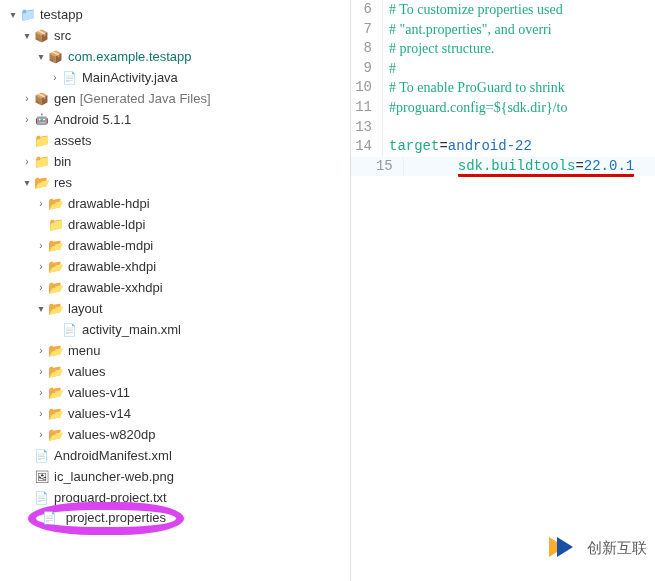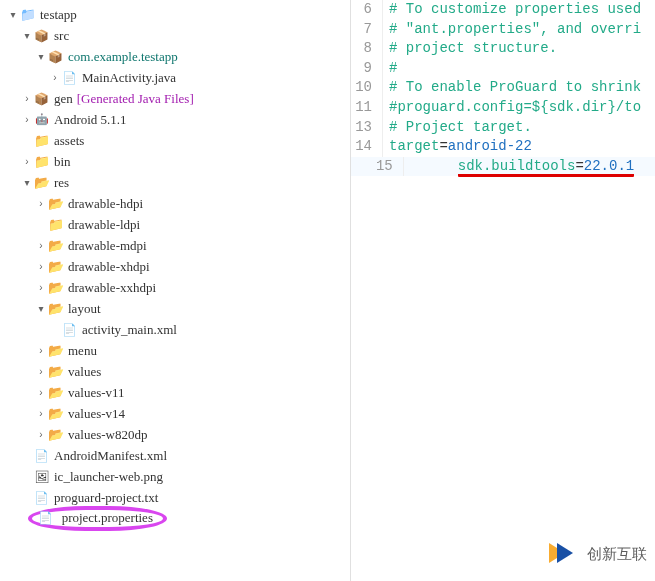--- a/index.html
+++ b/index.html
@@ -53,63 +53,63 @@
   }
   .folder-open::before { content: "📂"; font-size: 13px; }
   .folder-closed::before { content: "📁"; font-size: 13px; }
   .proj::before { content: "📁"; font-size: 13px; filter: hue-rotate(180deg); }
   .pkg::before { content: "📦"; font-size: 12px; }
   .java::before { content: "📄"; font-size: 12px; }
   .android::before { content: "🤖"; font-size: 11px; }
   .file::before { content: "📄"; font-size: 12px; }
   .xml::before { content: "📄"; font-size: 12px; }
   .png::before { content: "🖼"; font-size: 12px; }
-  .label { color: #333; font-family: Liberation Serif, serif; }
+  .label { color: #333; }
   .label.pkg-name { color: #0f766e; }
-  .label.gen-note { color: #a21caf; }
+  .label.gen-note { color: #737373; }
   .i0 { padding-left: 0px; }
   .i1 { padding-left: 14px; }
   .i2 { padding-left: 28px; }
   .i3 { padding-left: 42px; }
   .selected {
     display: inline-block;
-    border: 4px solid #d946ef;
+    border: 8px solid #d946ef;
     border-radius: 50% / 60%;
     padding: 0 10px 1px 6px;
     margin-left: -6px;
   }
   .code-line {
     display: flex;
   }
   .gutter {
     width: 32px;
     text-align: right;
     padding-right: 10px;
     color: #999;
     user-select: none;
     border-right: 1px solid #eee;
   }
   .code {
     padding-left: 6px;
     white-space: pre;
   }
-  .comment { color: #2a8; }
+  .comment { color: #2a8; font-family: Liberation Serif, serif; }
   .key { color: #2a8; }
   .eq { color: #333; }
   .val { color: #2070c0; }
   .hl-line { background: #f5faff; justify-content: center; }
   .underline-red {
     border-bottom: 3px solid #d00;
     border-radius: 1px;
     margin-left: 48px;
   }
   .watermark {
     position: absolute;
     right: 8px;
-    bottom: 14px;
+    bottom: 20px;
     display: flex;
     align-items: center;
     gap: 10px;
     opacity: 0.95;
   }
   .wm-logo {
     width: 28px;
     height: 28px;
     position: relative;
   }
@@ -296,21 +296,20 @@
   <div class="code-line">
     <span class="gutter">10</span>
     <span class="code comment"># To enable ProGuard to shrink</span>
   </div>
   <div class="code-line">
     <span class="gutter">11</span>
     <span class="code comment">#proguard.config=${sdk.dir}/to</span>
   </div>
   <div class="code-line">
     <span class="gutter">13</span>
-    <span class="code comment"># Project target.</span>
   </div>
   <div class="code-line">
     <span class="gutter">14</span>
     <span class="code"><span class="key">target</span><span class="eq">=</span><span class="val">android-22</span></span>
   </div>
   <div class="code-line hl-line">
     <span class="gutter">15</span>
     <span class="code"><span class="underline-red"><span class="key">sdk.buildtools</span><span class="eq">=</span><span class="val">22.0.1</span></span></span>
   </div>
 

